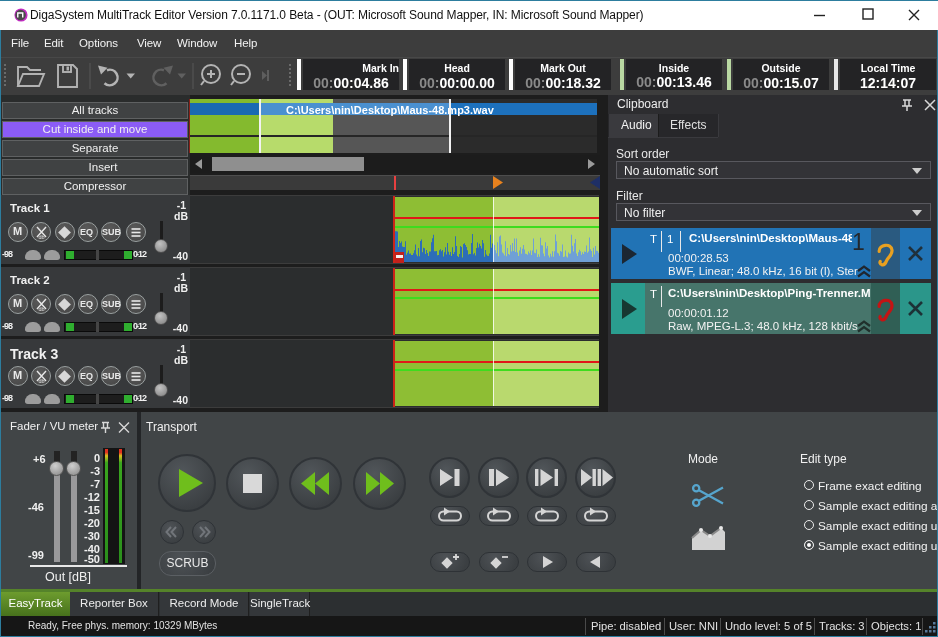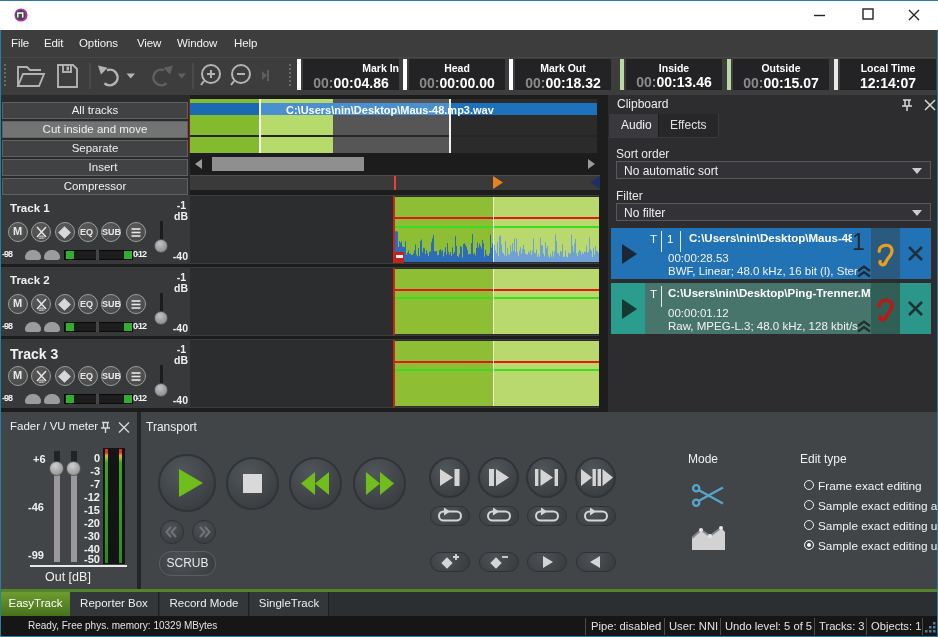--- a/index.html
+++ b/index.html
@@ -15,20 +15,21 @@
 <body>
 <div id="win">
 
   <div class="ab" style="left:0;top:0;width:938px;height:30px;background:#fff;"></div>
   <div class="ab" style="left:0;top:0;width:938px;height:1px;background:#2d7d9e;"></div>
   <svg class="ab" style="left:14px;top:8px;" width="14" height="14" viewBox="0 0 17 17">
     <circle cx="8.5" cy="8.5" r="8" fill="#c32cc3"></circle>
     <circle cx="8" cy="8.6" r="6.4" fill="#4a4a4a"></circle>
     <path d="M4.6 11.5 V6 H10.6 V11.5" stroke="#fff" stroke-width="1.7" fill="none"></path>
   </svg>
+  <div class="txt" style="left:30px;top:8px;font-size:12px;letter-spacing:-0.09px;color:#101010;">DigaSystem MultiTrack Editor Version 7.0.1171.0 Beta - (OUT: Microsoft Sound Mapper, IN: Microsoft Sound Mapper)</div>
   <svg class="ab" style="left:814px;top:5px;" width="112" height="20" viewBox="0 0 112 20">
     <line x1="0" y1="10.5" x2="11" y2="10.5" stroke="#222" stroke-width="1.4"></line>
     <rect x="49" y="4" width="10" height="10" fill="none" stroke="#222" stroke-width="1.4"></rect>
     <path d="M95 5 L105 15 M105 5 L95 15" stroke="#222" stroke-width="1.4"></path>
   </svg>
 
   <div class="ab" style="left:0;top:30px;width:938px;height:27px;background:#3d3d3d;"></div>
   <div class="txt" style="left:11px;top:37px;font-size:11.5px;letter-spacing:-0.1px;color:#f2f2f2;">File</div>
   <div class="txt" style="left:44px;top:37px;font-size:11.5px;letter-spacing:-0.1px;color:#f2f2f2;">Edit</div>
   <div class="txt" style="left:79px;top:37px;font-size:11.5px;letter-spacing:-0.1px;color:#f2f2f2;">Options</div>
@@ -131,21 +132,21 @@
       <div style="text-align:center;font-size:14px;font-weight:bold;margin-top:1px;">12:14:07</div>
     </div>
   </div>
 
   <div class="ab" style="left:0;top:95px;width:608px;height:323px;background:#1d1d1d;"></div>
   <div class="ab" style="left:0;top:95px;width:190px;height:100px;background:#2a2c2c;"></div>
   <div class="ab" style="left:608px;top:95px;width:330px;height:323px;background:#2d2d30;"></div>
 
   <div id="leftbtns">
     <div class="ab" style="left:2px;top:102px;width:186px;height:17px;background:#404243;border:1px solid #5f6162;color:#f0f0f0;font-size:11.5px;text-align:center;line-height:15px;">All tracks</div>
-    <div class="ab" style="left:2px;top:121px;width:186px;height:17px;background:#737373;border:1px solid #5f6162;color:#f0f0f0;font-size:11.5px;text-align:center;line-height:15px;">Cut inside and move</div>
+    <div class="ab" style="left:2px;top:121px;width:186px;height:17px;background:#8b5cf6;border:1px solid #5f6162;color:#f0f0f0;font-size:11.5px;text-align:center;line-height:15px;">Cut inside and move</div>
     <div class="ab" style="left:2px;top:140px;width:186px;height:17px;background:#404243;border:1px solid #5f6162;color:#f0f0f0;font-size:11.5px;text-align:center;line-height:15px;">Separate</div>
     <div class="ab" style="left:2px;top:159px;width:186px;height:17px;background:#404243;border:1px solid #5f6162;color:#f0f0f0;font-size:11.5px;text-align:center;line-height:15px;padding-left:16px;">Insert</div>
     <div class="ab" style="left:2px;top:178px;width:186px;height:17px;background:#404243;border:1px solid #5f6162;color:#f0f0f0;font-size:11.5px;text-align:center;line-height:15px;">Compressor</div>
   </div>
 
   <div id="overview">
 
     <div class="ab" style="left:190px;top:99px;width:407px;height:54px;background:#2b2b2b;"></div>
     <div class="ab" style="left:333px;top:99px;width:116px;height:54px;background:#565656;"></div>
     <div class="ab" style="left:190px;top:99px;width:69px;height:54px;background:#84ba2e;"></div>
@@ -579,21 +580,21 @@
     <div class="txt" style="left:818px;top:519px;font-size:11.8px;color:#f2f2f2;">Sample exact editing us</div>
     <div class="txt" style="left:818px;top:539px;font-size:11.8px;color:#f2f2f2;">Sample exact editing us</div>
   </div>
 
   <div class="ab" style="left:0;top:589px;width:938px;height:3px;background:#55832a;"></div>
   <div class="ab" style="left:0;top:592px;width:938px;height:24px;background:#2c2f31;"></div>
   <div id="tabs">
     <div class="ab" style="left:1px;top:592px;width:69px;height:24px;background:linear-gradient(#6d9c2e,#47711c);color:#fff;font-size:11.5px;line-height:22px;text-align:center;">EasyTrack</div>
     <div class="ab" style="left:70px;top:592px;width:89px;height:24px;background:#34373a;border-right:1px solid #1f1f1f;color:#ededed;font-size:11.5px;line-height:22px;text-align:center;">Reporter Box</div>
     <div class="ab" style="left:160px;top:592px;width:89px;height:24px;background:#34373a;border-right:1px solid #1f1f1f;color:#ededed;font-size:11.5px;line-height:22px;text-align:center;">Record Mode</div>
-    <div class="ab" style="left:250px;top:592px;width:79px;height:24px;background:#34373a;border-right:1px solid #1f1f1f;color:#ededed;font-size:11.5px;line-height:22px;text-align:center;">SingleTrack</div>
+    <div class="ab" style="left:250px;top:592px;width:60px;height:24px;background:#34373a;border-right:1px solid #1f1f1f;color:#ededed;font-size:11.5px;line-height:22px;text-align:center;">SingleTrack</div>
   </div>
 
   <div class="ab" style="left:0;top:616px;width:938px;height:21px;background:#161616;"></div>
   <div id="status">
     <div class="txt" style="left:8px;top:620px;font-size:10px;color:#e2e2e2;margin-left:20px;">Ready, Free phys. memory: 10329 MBytes</div>
     <div class="ab" style="left:585px;top:618px;width:1px;height:17px;background:#4a4a4a;"></div>
     <div class="txt" style="left:591px;top:620px;font-size:11.2px;color:#e2e2e2;">Pipe: disabled</div>
     <div class="ab" style="left:664px;top:618px;width:1px;height:17px;background:#4a4a4a;"></div>
     <div class="txt" style="left:669px;top:620px;font-size:11.2px;color:#e2e2e2;">User: NNI</div>
     <div class="ab" style="left:720px;top:618px;width:1px;height:17px;background:#4a4a4a;"></div>

